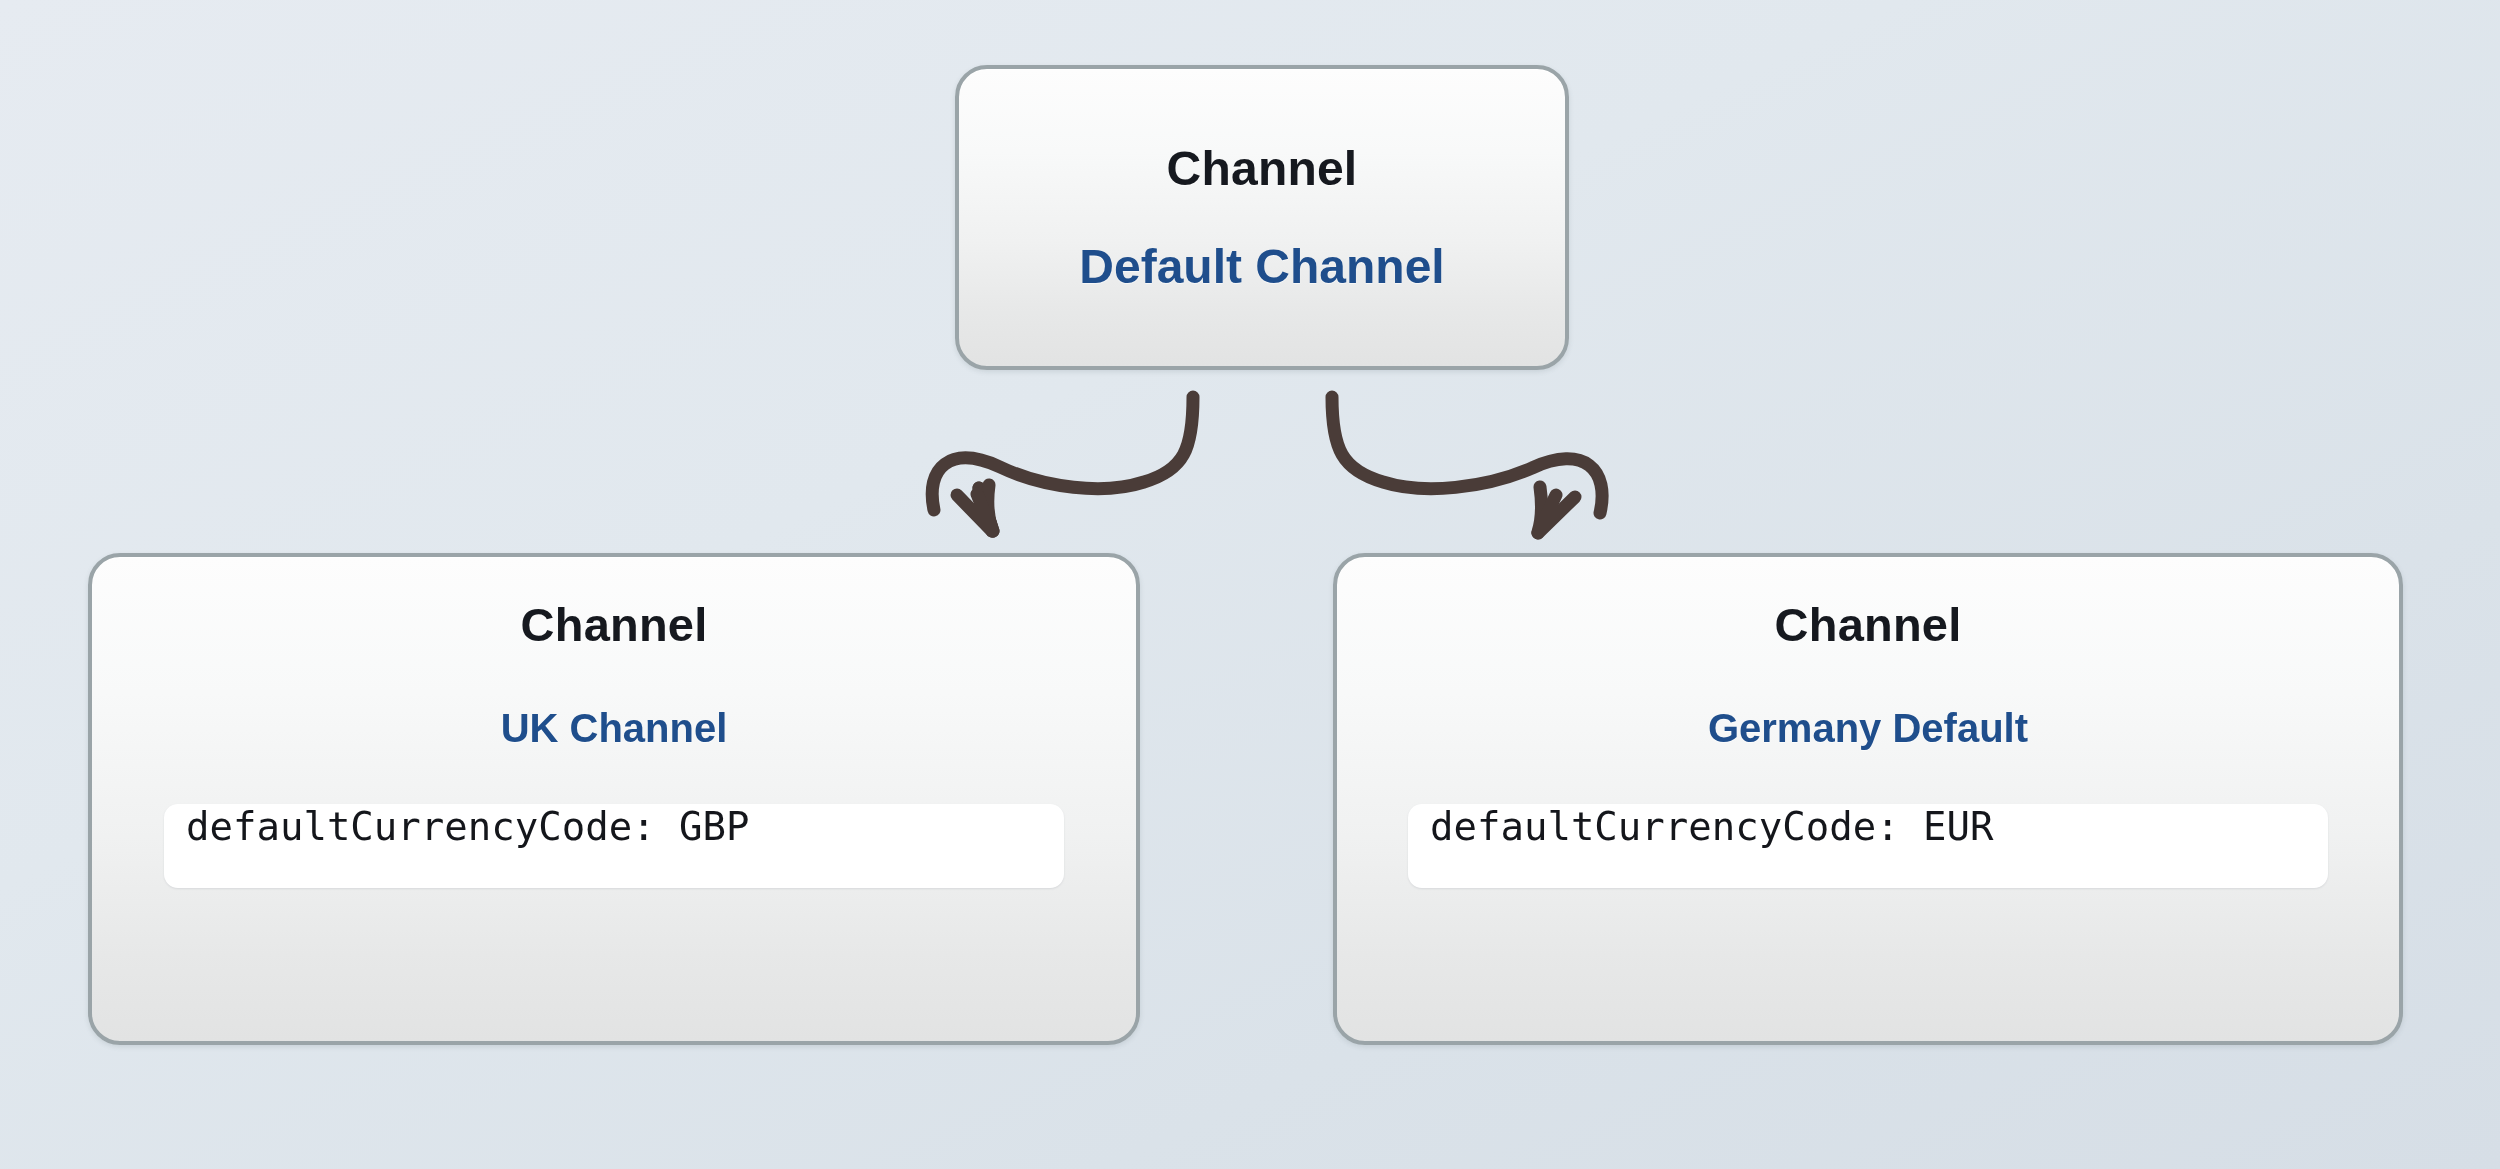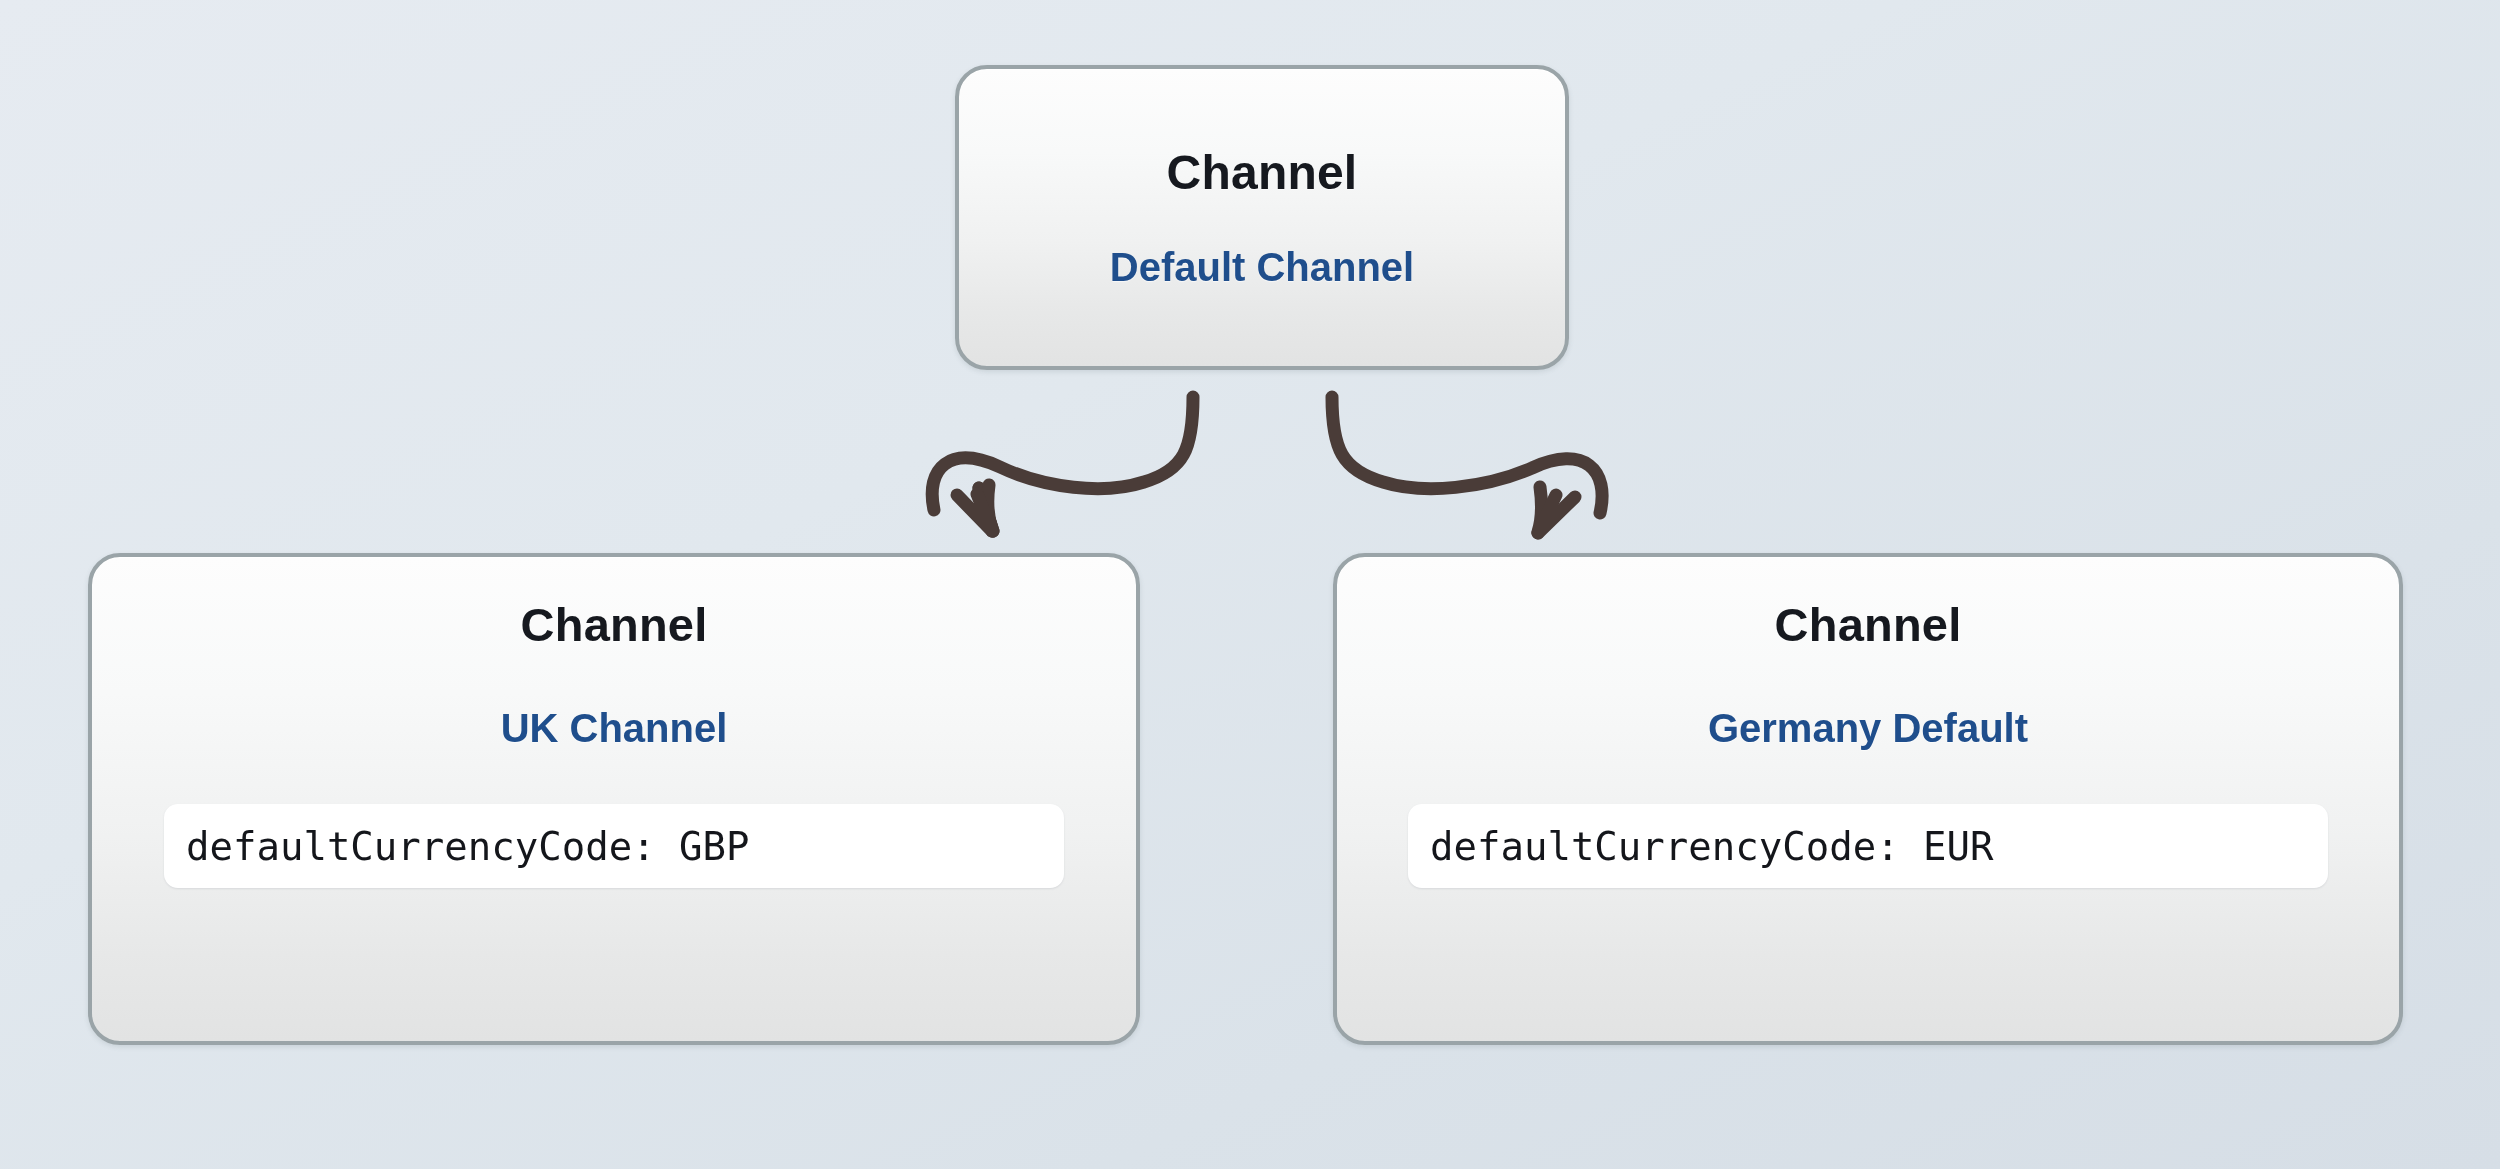--- a/index.html
+++ b/index.html
@@ -66,42 +66,41 @@
     text-align: center;
     white-space: nowrap;
     text-shadow: 0 1px 1px rgba(255,255,255,0.65);
   }
 
   .prop-pill {
     background: #ffffff;
     border-radius: 14px;
     box-sizing: border-box;
     display: flex;
-    align-items: center;
     font-family: "DejaVu Sans Mono", "Liberation Mono", monospace;
     color: #14161b;
     white-space: nowrap;
     box-shadow: 0 1px 2px rgba(120,130,140,0.18);
   }
 
   
   #node-root {
     left: 955px;
     top: 65px;
     width: 614px;
     height: 305px;
     justify-content: center;
   }
   #node-root .node-type {
     font-size: 48px;
     line-height: 1;
     margin-bottom: 50px;
   }
   #node-root .node-name {
-    font-size: 40px;
+    font-size: 48px;
     line-height: 1;
   }
 
   
   .node-child {
     top: 553px;
     height: 492px;
     padding-top: 44px;
   }
   .node-child .node-type {

